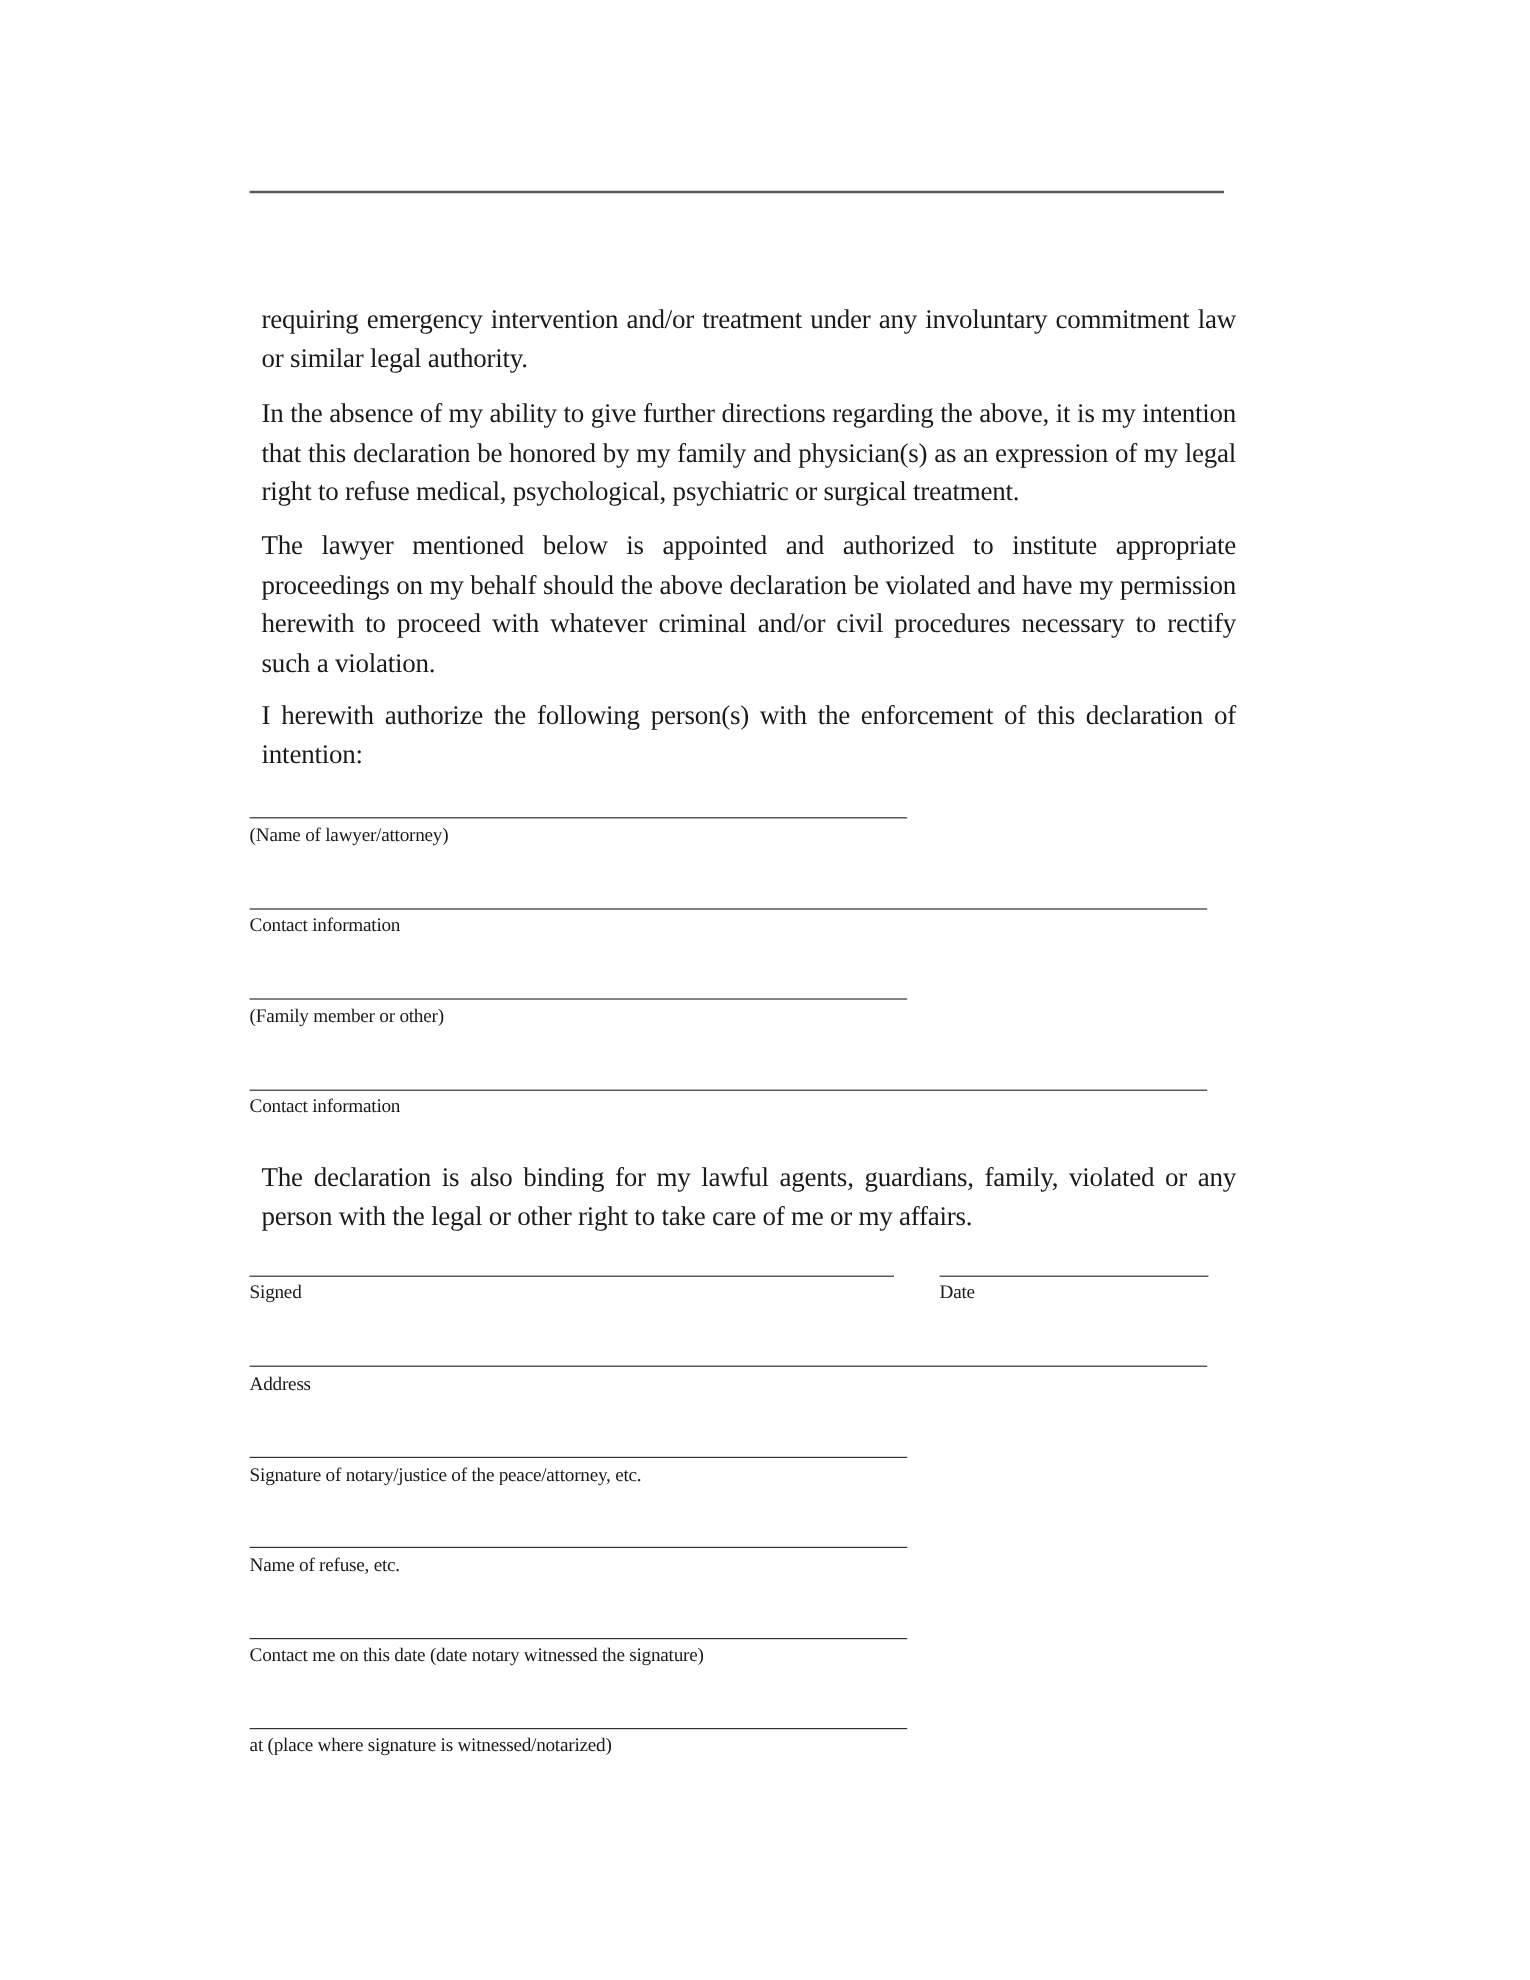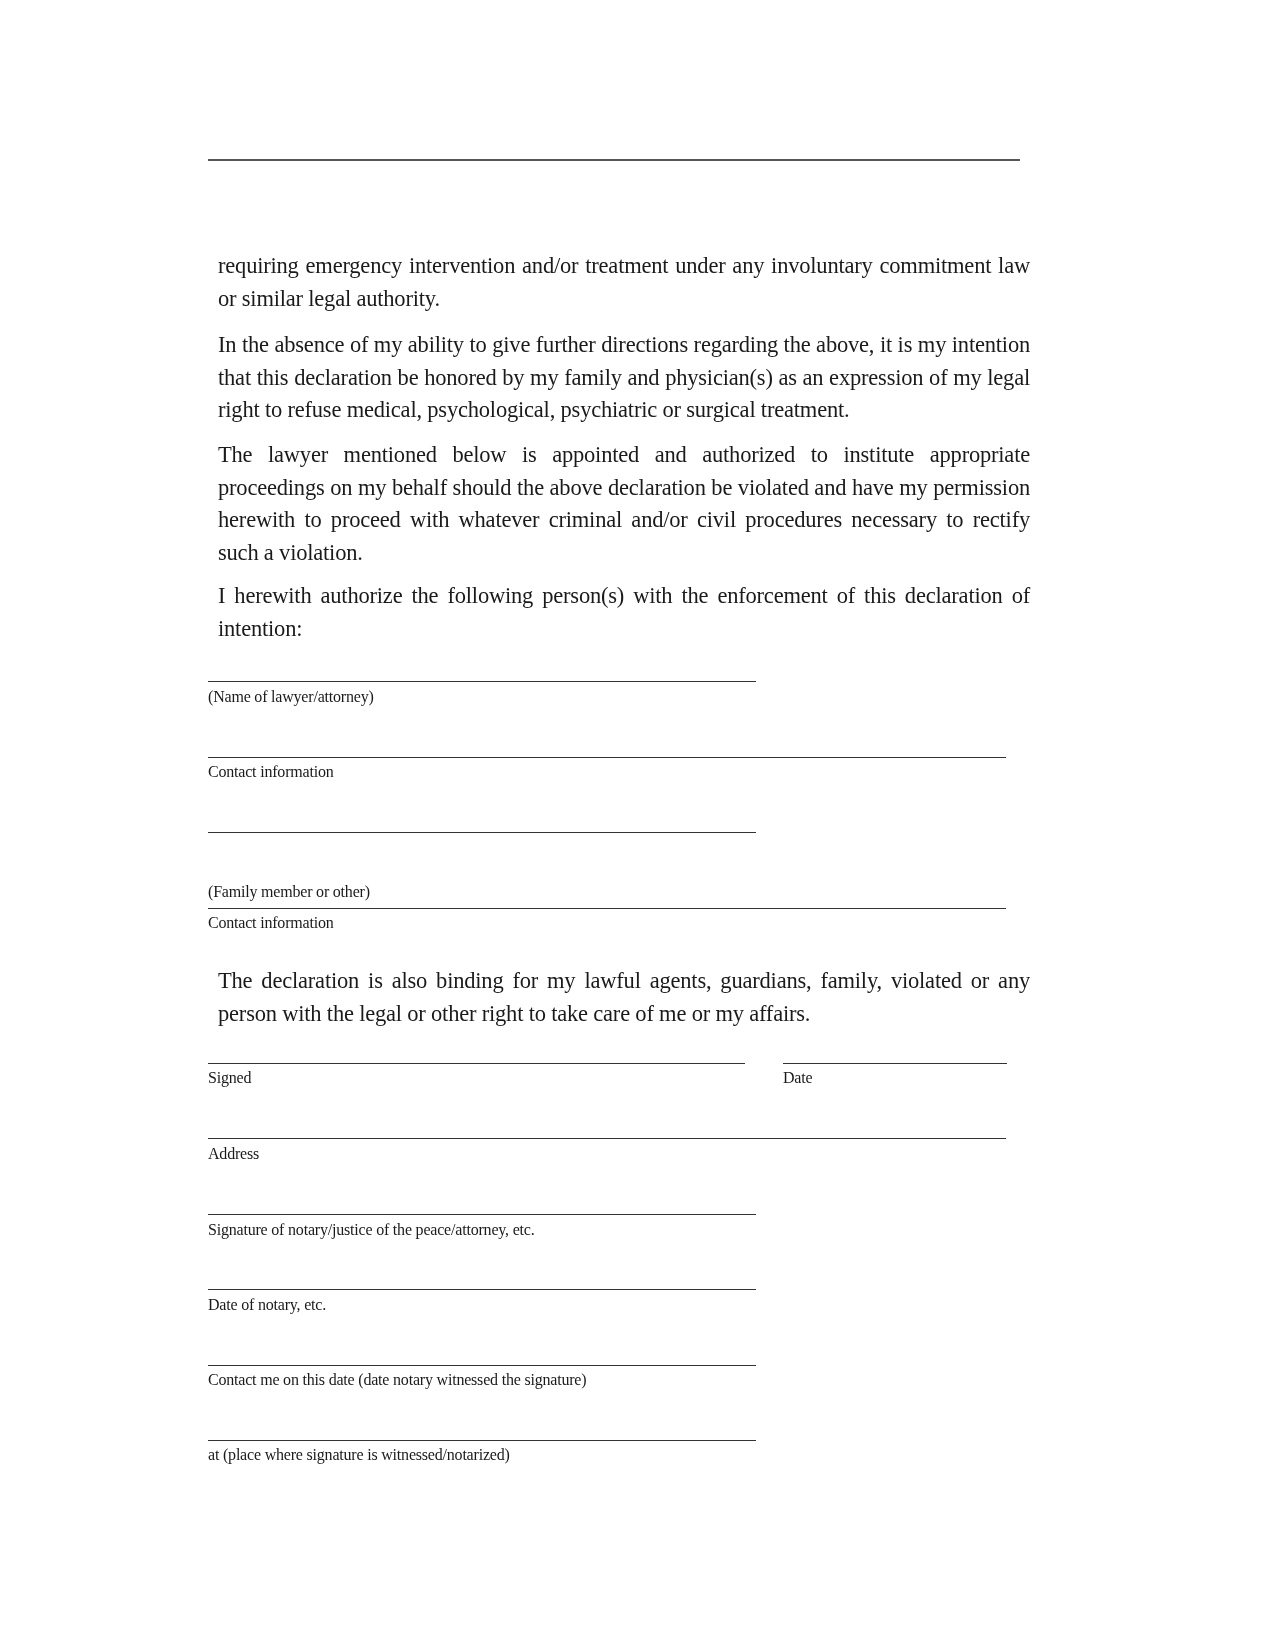--- a/index.html
+++ b/index.html
@@ -22,38 +22,38 @@
 <p class="para" style="top:439px;">The lawyer mentioned below is appointed and authorized to institute appropriate proceedings on my behalf should the above declaration be violated and have my permission herewith to proceed with whatever criminal and/or civil procedures necessary to rectify such a violation.</p>
 <p class="para" style="top:580px;">I herewith authorize the following person(s) with the enforcement of this declaration of intention:</p>
 
 <div class="line" style="top:681px; width:548px;"></div>
 <p class="lbl" style="left:208px; top:684px;">(Name of lawyer/attorney)</p>
 
 <div class="line" style="top:757px; width:798px;"></div>
 <p class="lbl" style="left:208px; top:759px;">Contact information</p>
 
 <div class="line" style="top:832px; width:548px;"></div>
-<p class="lbl" style="left:208px; top:835px;margin-top:44px;">(Family member or other)</p>
+<p class="lbl" style="left:208px; top:835px;">(Family member or other)</p>
 
 <div class="line" style="top:908px; width:798px;"></div>
 <p class="lbl" style="left:208px; top:910px;">Contact information</p>
 
 <p class="para" style="top:965px;">The declaration is also binding for my lawful agents, guardians, family, violated or any person with the legal or other right to take care of me or my affairs.</p>
 
 <div class="line" style="top:1063px; width:537px;"></div>
 <p class="lbl" style="left:208px; top:1065px;">Signed</p>
 <div class="line" style="left:783px; top:1063px; width:224px;"></div>
 <p class="lbl" style="left:783px; top:1065px;">Date</p>
 
 <div class="line" style="top:1138px; width:798px;"></div>
 <p class="lbl" style="left:208px; top:1141px;">Address</p>
 
 <div class="line" style="top:1214px; width:548px;"></div>
 <p class="lbl" style="left:208px; top:1217px;">Signature of notary/justice of the peace/attorney, etc.</p>
 
 <div class="line" style="top:1289px; width:548px;"></div>
-<p class="lbl" style="left:208px; top:1292px;">Date of notary, etc.</p>
+<p class="lbl" style="left:208px; top:1292px;">Name of refuse, etc.</p>
 
 <div class="line" style="top:1365px; width:548px;"></div>
 <p class="lbl" style="left:208px; top:1367px;">Contact me on this date (date notary witnessed the signature)</p>
 
 <div class="line" style="top:1440px; width:548px;"></div>
 <p class="lbl" style="left:208px; top:1442px;">at (place where signature is witnessed/notarized)</p>
 
 </body></html>

